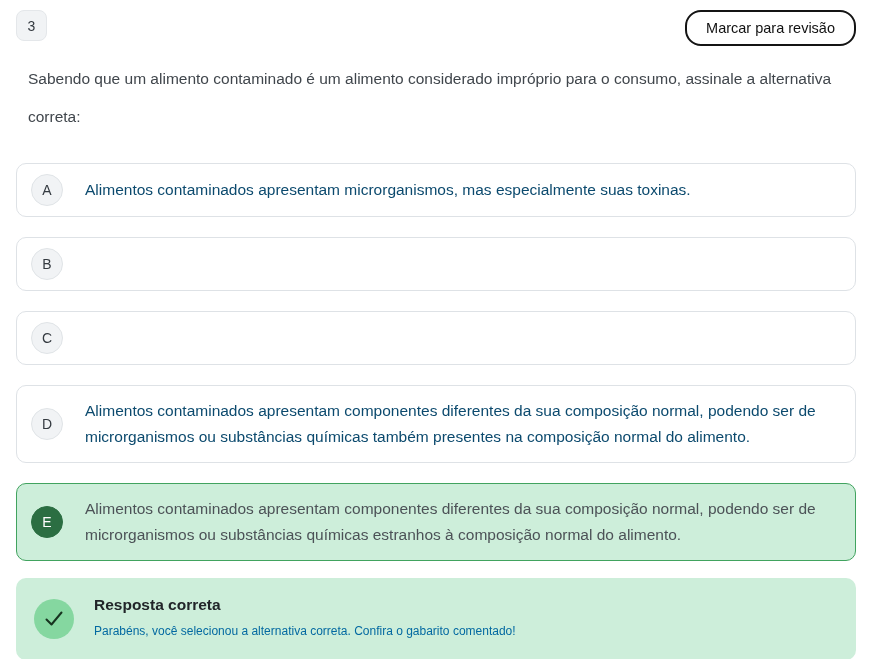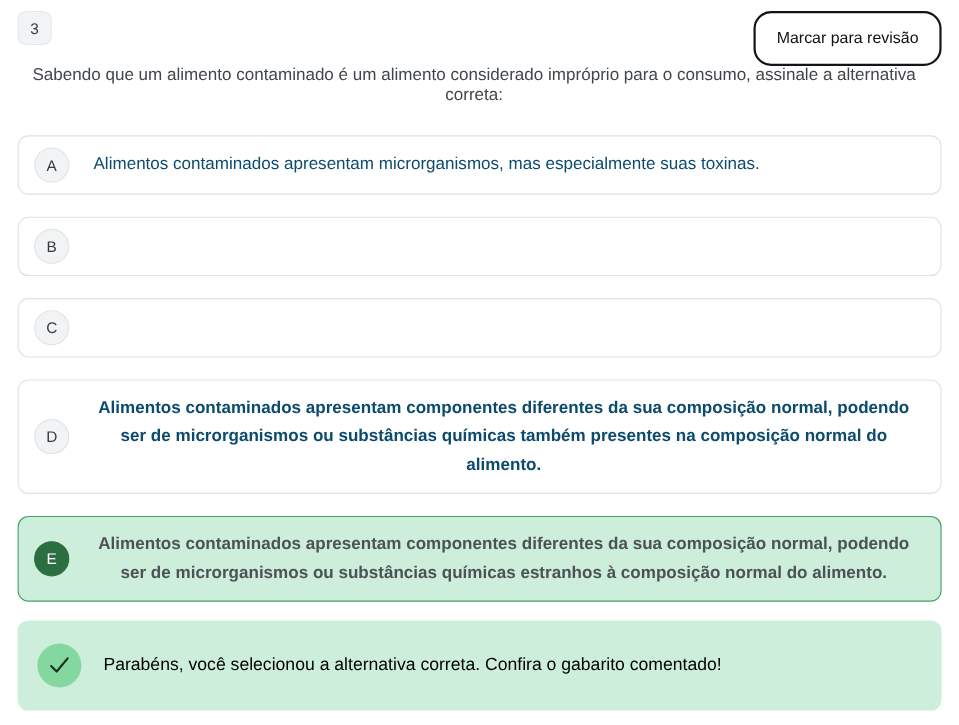--- a/index.html
+++ b/index.html
@@ -23,40 +23,39 @@
   }
   .qnum-badge {
     width: 31px; height: 31px;
     background: #f1f3f5;
     border: 1px solid #e4e7ea;
     border-radius: 8px;
     display: flex; align-items: center; justify-content: center;
     font-size: 14px; color: #343a40;
   }
   .review-btn {
-    height: 50px;
+    height: 36px;
     padding: 0 19px;
     border-radius: 16px;
     border: 2px solid #141414;
     background: #ffffff;
     font-family: "Liberation Sans", sans-serif;
     font-size: 14.5px;
     color: #111111;
     cursor: pointer;
     line-height: 28px;
   }
 
   
   .question {
     font-size: 15.5px;
     color: #40464c;
-    line-height: 18px;
-    margin: 0 0 27px 0;
+    line-height: 38px;
+    margin: 0 0 27px 12px;
     max-width: 830px;
-    text-align: center;
   }
 
   
   .options { display: flex; flex-direction: column; gap: 20px; }
   .option {
     display: flex;
     align-items: center;
     gap: 22px;
     min-height: 54px;
     padding: 10px 24px 10px 14px;
@@ -74,21 +73,21 @@
     display: flex; align-items: center; justify-content: center;
     font-size: 14px;
     color: #343a40;
   }
   .opt-text {
     font-size: 15.5px;
     color: #0c4a6e;
     line-height: 26px;
   }
   .option.center { padding-top: 12px; padding-bottom: 12px; }
-  .option.center .opt-text { flex: 1; text-align: center; font-weight: bold; }
+  .option.center .opt-text { flex: 1; text-align: left; }
   .option.selected {
     background: #cdeeda;
     border-color: #41a35f;
   }
   .option.selected .letter-badge {
     background: #2b6e42;
     border-color: #2b6e42;
     color: #ffffff;
   }
   .option.selected .opt-text { color: #4c5257; }
@@ -111,22 +110,22 @@
     background: #85d7a0;
     display: flex; align-items: center; justify-content: center;
   }
   .feedback-title {
     font-size: 15.5px;
     font-weight: bold;
     color: #212529;
     margin-bottom: 5px;
   }
   .feedback-message {
-    font-size: 16px;
-    color: #000000;
+    font-size: 12px;
+    color: #0369a1;
     line-height: 24px;
   }
 </style>
 </head>
 <body>
 
 <div class="page">
 
   <div class="header">
     <div class="qnum-badge">3</div>
@@ -162,17 +161,18 @@
 
   </div>
 
   <div class="feedback">
     <div class="check-circle">
       <svg width="26" height="26" viewBox="0 0 26 26" fill="none">
         <path d="M5.5 13.5 L10.5 18.5 L20.5 6.5" stroke="#17331f" stroke-width="2" stroke-linecap="round" stroke-linejoin="round" fill="none"></path>
       </svg>
     </div>
     <div class="feedback-text">
+      <div class="feedback-title">Resposta correta</div>
       <div class="feedback-message">Parabéns, você selecionou a alternativa correta. Confira o gabarito comentado!</div>
     </div>
   </div>
 
 </div>
 
 </body></html>

